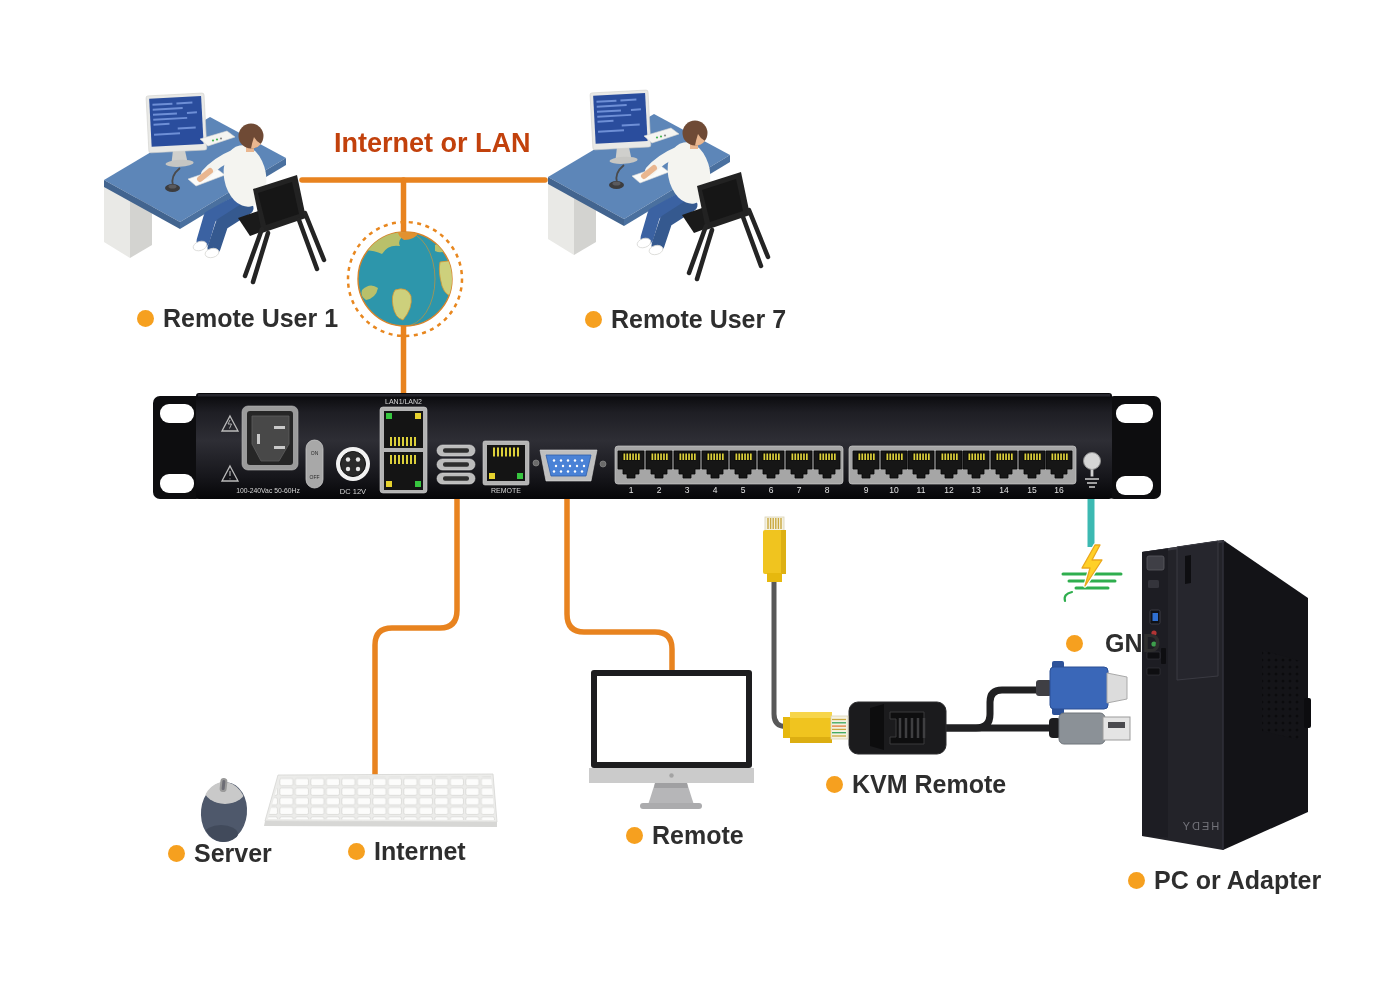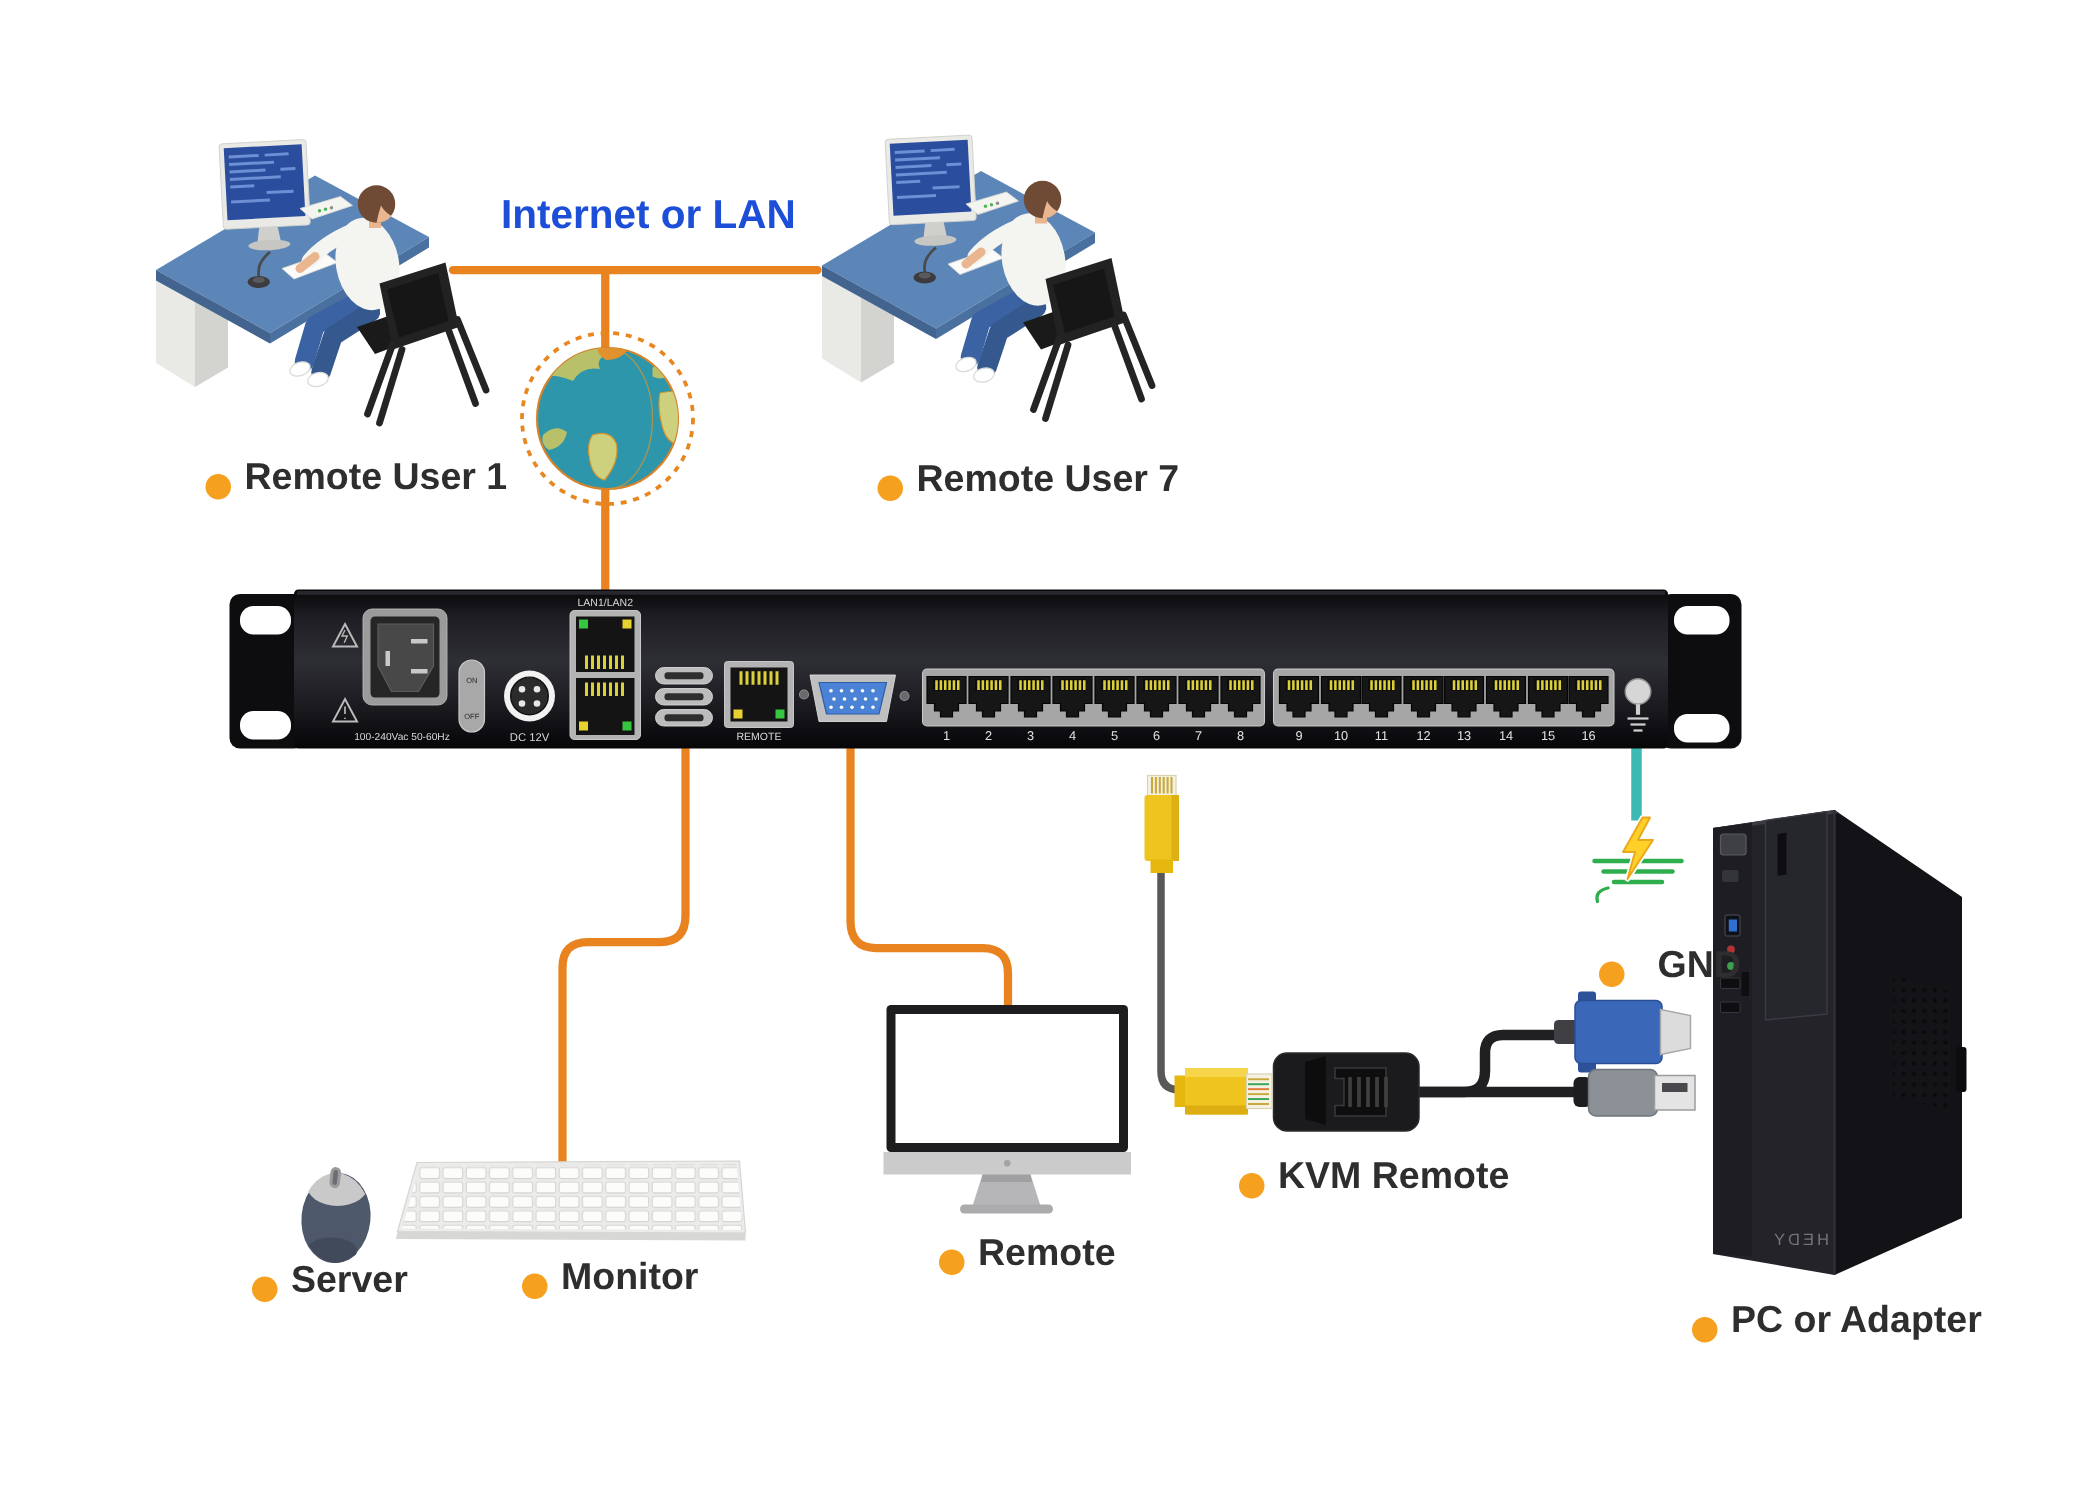--- a/index.html
+++ b/index.html
@@ -1,22 +1,22 @@
 <!DOCTYPE html>
 <html><head>
 <meta charset="utf-8">
 <style>
   html,body{margin:0;padding:0;background:#ffffff;}
   #stage{position:relative;width:1390px;height:1001px;background:#ffffff;overflow:hidden;
          font-family:"Liberation Sans",sans-serif;}
   #art{position:absolute;left:0;top:0;}
-  .label{position:absolute;display:flex;align-items:flex-end;gap:9px;
+  .label{position:absolute;display:flex;align-items:center;gap:9px;
          font:600 25px/1.1 "Liberation Sans",sans-serif;color:#2e2e2e;white-space:nowrap;}
   .bullet{width:17px;height:17px;border-radius:50%;background:#F6A01F;flex:none;}
-  .title{position:absolute;font:600 27px/1.1 "Liberation Sans",sans-serif;color:#1d4ed8;white-space:nowrap;}
+  .title{position:absolute;font:600 27px/1.1 "Liberation Sans",sans-serif;color:#c2410c;white-space:nowrap;}
   .svgtext{font-family:"Liberation Sans",sans-serif;fill:#d8d8d8;}
   .pnum{font-family:"Liberation Sans",sans-serif;font-size:8.5px;fill:#e2e2e2;text-anchor:middle;}
 </style>
 </head>
 <body>
 
 <div id="stage">
 
 <svg id="art" width="1390" height="1001" viewBox="0 0 1390 1001">
 <defs>
@@ -444,21 +444,21 @@
 <div class="label" style="left:585px;top:306px">
   <span class="bullet"></span>
   <span>Remote User 7</span>
 </div>
 <div class="label" style="left:168px;top:840px">
   <span class="bullet"></span>
   <span>Server</span>
 </div>
 <div class="label" style="left:348px;top:838px">
   <span class="bullet"></span>
-  <span>Monitor</span>
+  <span>Internet</span>
 </div>
 <div class="label" style="left:626px;top:822px">
   <span class="bullet"></span>
   <span>Remote</span>
 </div>
 <div class="label" style="left:826px;top:771px">
   <span class="bullet"></span>
   <span>KVM Remote</span>
 </div>
 <div class="label" style="left:1066px;top:630px;gap:22px">

